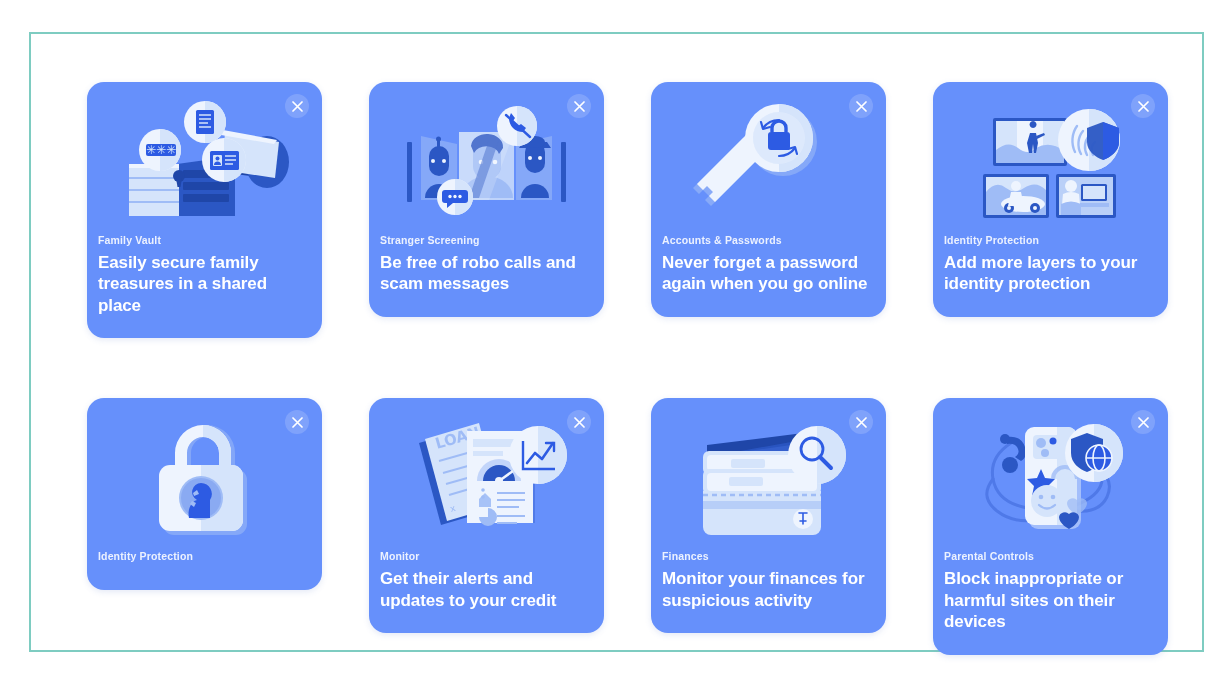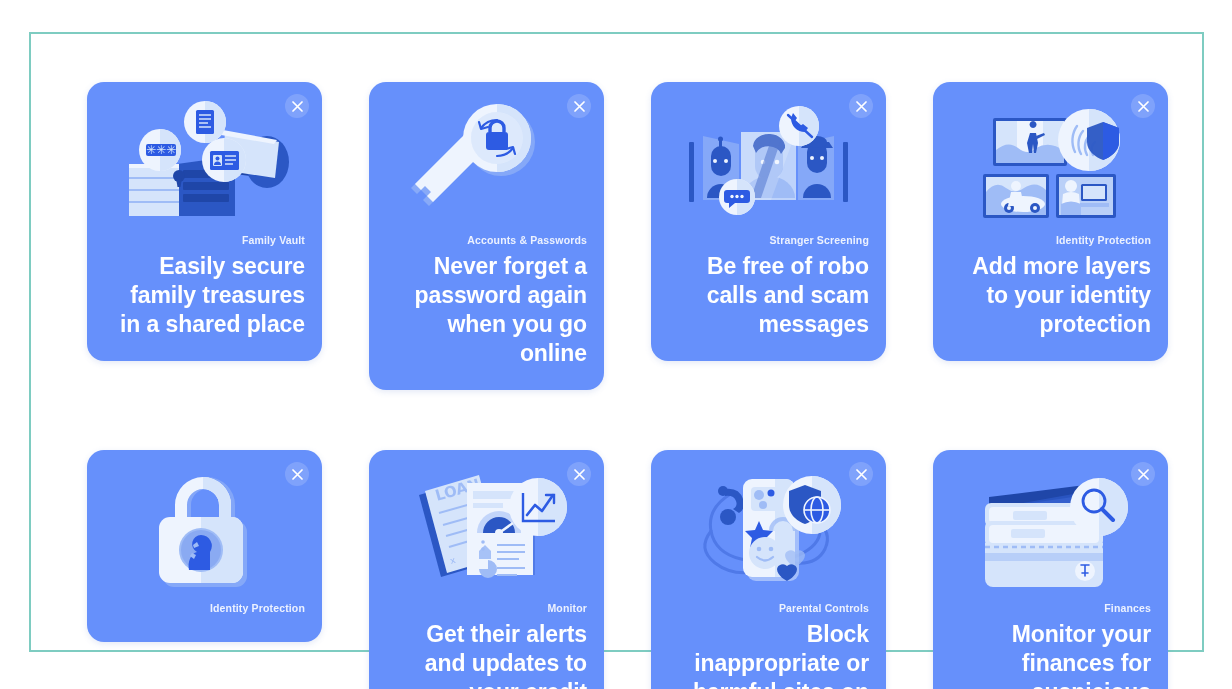--- a/index.html
+++ b/index.html
@@ -47,31 +47,31 @@
   }
   .close-btn svg { display: block; }
   .art {
     height: 152px;
     display: flex;
     align-items: center;
     justify-content: center;
     padding-top: 8px;
   }
   .art svg { display: block; }
-  .txt { padding: 0 17px; text-align: right; }
+  .txt { padding: 0 11px; }
   .eyebrow {
     font-size: 10.5px;
     font-weight: 700;
     color: rgba(255,255,255,0.88);
     letter-spacing: 0.15px;
     margin-bottom: 5px;
     line-height: 1.2;
   }
   .headline {
-    font-size: 23px;
+    font-size: 17px;
     font-weight: 700;
     color: #ffffff;
     line-height: 1.27;
     letter-spacing: -0.1px;
   }
   
   .c-d  { fill: #2B57C4; }   
   .c-dd { fill: #1F46A8; }   
   .c-m  { fill: #9FBCF6; }   
   .c-l  { fill: #D5E4FB; }   
@@ -119,51 +119,20 @@
           <rect class="c-b" x="93" y="51" width="29" height="19" rx="1.5"></rect>
           <rect class="c-l" x="96" y="55" width="9" height="11" rx="1"></rect>
           <circle class="c-b" cx="100.5" cy="58.5" r="2"></circle>
           <path class="c-b" d="M97 65 a3.5 3.5 0 0 1 7 0 Z"></path>
           <path d="M108 56 h11 M108 60 h11 M108 64 h8" stroke="#D5E4FB" stroke-width="1.5"></path>
         </svg>
       </div>
       <div class="txt">
         <div class="eyebrow">Family Vault</div>
         <div class="headline">Easily secure family treasures in a shared place</div>
-      </div>
-    </div>
-
-    <div class="card">
-      <button class="close-btn" aria-label="Close">
-        <svg width="11" height="11" viewBox="0 0 11 11">
-            <path d="M1 1 L10 10 M10 1 L1 10" stroke="#FFFFFF" stroke-width="1.7" stroke-linecap="round" fill="none"></path>
-          </svg>
-      </button>
-      <div class="art">
-        <svg width="175" height="125" viewBox="0 0 175 125">
-          <g transform="translate(6,4)">
-            <path class="c-m" d="M70 56 L24 102 L18 96 L22 92 L16 86 L12 90 L6 84 L56 34 Z" opacity="0.6"></path>
-            <path class="c-w" d="M74 52 L28 98 L22 92 L26 88 L20 82 L16 86 L10 80 L60 30 Z"></path>
-            <circle class="c-m" cx="96" cy="38" r="34" opacity="0.55"></circle>
-            <circle class="c-w" cx="92" cy="34" r="34"></circle>
-            <path class="c-l" d="M92 0 a34 34 0 0 1 0 68 Z"></path>
-            <circle class="c-l" cx="92" cy="34" r="26"></circle>
-            <circle class="c-w" cx="92" cy="34" r="26" opacity="0.35"></circle>
-            <path d="M76 24 a20 20 0 0 1 16 -8" stroke="#2D5BE3" stroke-width="2.2" fill="none" stroke-linecap="round"></path>
-            <path d="M74 18 l2 7 l7 -2" stroke="#2D5BE3" stroke-width="2.2" fill="none" stroke-linecap="round" stroke-linejoin="round"></path>
-            <path d="M108 44 a20 20 0 0 1 -16 8" stroke="#2D5BE3" stroke-width="2.2" fill="none" stroke-linecap="round"></path>
-            <path d="M110 50 l-2 -7 l-7 2" stroke="#2D5BE3" stroke-width="2.2" fill="none" stroke-linecap="round" stroke-linejoin="round"></path>
-            <path d="M85 28 v-4 a7 7 0 0 1 14 0 v4" stroke="#2D5BE3" stroke-width="3.4" fill="none"></path>
-            <rect class="c-b" x="81" y="28" width="22" height="18" rx="3"></rect>
-          </g>
-        </svg>
-      </div>
-      <div class="txt">
-        <div class="eyebrow">Accounts &amp; Passwords</div>
-        <div class="headline">Never forget a password again when you go online</div>
       </div>
     </div>
 
     <div class="card">
       <button class="close-btn" aria-label="Close">
         <svg width="11" height="11" viewBox="0 0 11 11">
             <path d="M1 1 L10 10 M10 1 L1 10" stroke="#FFFFFF" stroke-width="1.7" stroke-linecap="round" fill="none"></path>
           </svg>
       </button>
       <div class="art">
@@ -211,20 +180,51 @@
     </div>
 
     <div class="card">
       <button class="close-btn" aria-label="Close">
         <svg width="11" height="11" viewBox="0 0 11 11">
             <path d="M1 1 L10 10 M10 1 L1 10" stroke="#FFFFFF" stroke-width="1.7" stroke-linecap="round" fill="none"></path>
           </svg>
       </button>
       <div class="art">
         <svg width="175" height="125" viewBox="0 0 175 125">
+          <g transform="translate(6,4)">
+            <path class="c-m" d="M70 56 L24 102 L18 96 L22 92 L16 86 L12 90 L6 84 L56 34 Z" opacity="0.6"></path>
+            <path class="c-w" d="M74 52 L28 98 L22 92 L26 88 L20 82 L16 86 L10 80 L60 30 Z"></path>
+            <circle class="c-m" cx="96" cy="38" r="34" opacity="0.55"></circle>
+            <circle class="c-w" cx="92" cy="34" r="34"></circle>
+            <path class="c-l" d="M92 0 a34 34 0 0 1 0 68 Z"></path>
+            <circle class="c-l" cx="92" cy="34" r="26"></circle>
+            <circle class="c-w" cx="92" cy="34" r="26" opacity="0.35"></circle>
+            <path d="M76 24 a20 20 0 0 1 16 -8" stroke="#2D5BE3" stroke-width="2.2" fill="none" stroke-linecap="round"></path>
+            <path d="M74 18 l2 7 l7 -2" stroke="#2D5BE3" stroke-width="2.2" fill="none" stroke-linecap="round" stroke-linejoin="round"></path>
+            <path d="M108 44 a20 20 0 0 1 -16 8" stroke="#2D5BE3" stroke-width="2.2" fill="none" stroke-linecap="round"></path>
+            <path d="M110 50 l-2 -7 l-7 2" stroke="#2D5BE3" stroke-width="2.2" fill="none" stroke-linecap="round" stroke-linejoin="round"></path>
+            <path d="M85 28 v-4 a7 7 0 0 1 14 0 v4" stroke="#2D5BE3" stroke-width="3.4" fill="none"></path>
+            <rect class="c-b" x="81" y="28" width="22" height="18" rx="3"></rect>
+          </g>
+        </svg>
+      </div>
+      <div class="txt">
+        <div class="eyebrow">Accounts &amp; Passwords</div>
+        <div class="headline">Never forget a password again when you go online</div>
+      </div>
+    </div>
+
+    <div class="card">
+      <button class="close-btn" aria-label="Close">
+        <svg width="11" height="11" viewBox="0 0 11 11">
+            <path d="M1 1 L10 10 M10 1 L1 10" stroke="#FFFFFF" stroke-width="1.7" stroke-linecap="round" fill="none"></path>
+          </svg>
+      </button>
+      <div class="art">
+        <svg width="175" height="125" viewBox="0 0 175 125">
           <rect class="c-d" x="30" y="18" width="74" height="48" rx="2"></rect>
           <rect class="c-l" x="33" y="21" width="68" height="42"></rect>
           <rect class="c-w" x="54" y="21" width="26" height="34"></rect>
           <path class="c-m" d="M33 50 q12 -10 22 -2 q10 8 18 0 q14 -8 28 3 v12 H33 Z"></path>
           <path class="c-d" d="M70 28 a3.5 3.5 0 1 1 0.1 0 Z"></path>
           <path class="c-d" d="M67 33 h6 l2 10 -2 10 h-2 l-1 -9 -1 9 h-3 l-2 -10 Z"></path>
           <path class="c-d" d="M73 36 l8 -3 l1 2 l-8 4 Z"></path>
           <rect class="c-d" x="20" y="74" width="66" height="44" rx="2"></rect>
           <rect class="c-l" x="23" y="77" width="60" height="38"></rect>
           <path class="c-m" d="M23 92 q10 -12 20 -4 q9 7 18 0 q12 -8 22 2 v25 H23 Z"></path>
@@ -341,20 +341,54 @@
     </div>
 
     <div class="card">
       <button class="close-btn" aria-label="Close">
         <svg width="11" height="11" viewBox="0 0 11 11">
             <path d="M1 1 L10 10 M10 1 L1 10" stroke="#FFFFFF" stroke-width="1.7" stroke-linecap="round" fill="none"></path>
           </svg>
       </button>
       <div class="art">
         <svg width="175" height="130" viewBox="0 0 175 130">
+          <path class="c-dd" d="M26 32 L138 18 L138 28 L26 44 Z"></path>
+          <path class="c-d" d="M26 44 L138 24 L140 34 L28 54 Z" opacity="0.85"></path>
+          <rect class="c-l" x="22" y="38" width="118" height="24" rx="6"></rect>
+          <rect class="c-w" x="26" y="42" width="110" height="16" rx="4"></rect>
+          <rect class="c-l" x="50" y="46" width="34" height="9" rx="2"></rect>
+          <rect class="c-l" x="22" y="56" width="118" height="26" rx="6"></rect>
+          <rect class="c-w" x="26" y="60" width="110" height="18" rx="4"></rect>
+          <rect class="c-l" x="48" y="64" width="34" height="9" rx="2"></rect>
+          <path class="c-l" d="M22 78 h118 v36 a8 8 0 0 1 -8 8 H30 a8 8 0 0 1 -8 -8 Z"></path>
+          <path d="M22 82 H140" stroke="#9FBCF6" stroke-width="2.4" stroke-dasharray="5 4"></path>
+          <path class="c-m" d="M22 88 h118 v8 H22 Z" opacity="0.55"></path>
+          <circle class="c-w" cx="122" cy="106" r="10"></circle>
+          <path class="c-b" d="M118 100 h8 M122 100 v11 M119 108 h6" stroke="#2D5BE3" stroke-width="1.6" fill="none" stroke-linecap="round"></path>
+          <circle class="c-w" cx="136" cy="42" r="29"></circle>
+          <path class="c-l" d="M136 13 a29 29 0 0 1 0 58 Z"></path>
+          <circle cx="131" cy="36" r="11" fill="none" stroke="#2D5BE3" stroke-width="2.8"></circle>
+          <path d="M139 44 L150 55" stroke="#2D5BE3" stroke-width="4" stroke-linecap="round"></path>
+          <path d="M126 34 a6 6 0 0 1 8 -2" stroke="#EEF4FE" stroke-width="2" fill="none" stroke-linecap="round"></path>
+        </svg>
+      </div>
+      <div class="txt">
+        <div class="eyebrow">Finances</div>
+        <div class="headline">Monitor your finances for suspicious activity</div>
+      </div>
+    </div>
+
+    <div class="card">
+      <button class="close-btn" aria-label="Close">
+        <svg width="11" height="11" viewBox="0 0 11 11">
+            <path d="M1 1 L10 10 M10 1 L1 10" stroke="#FFFFFF" stroke-width="1.7" stroke-linecap="round" fill="none"></path>
+          </svg>
+      </button>
+      <div class="art">
+        <svg width="175" height="130" viewBox="0 0 175 130">
           <g fill="none" stroke="#4F79E8" stroke-width="3" stroke-linecap="round">
             <path d="M48 30 q-22 14 -18 36 q4 22 30 28 q30 8 58 -4 q26 -12 20 -32"></path>
             <path d="M30 66 q-14 18 4 32 q18 14 44 8"></path>
             <path d="M134 56 q18 10 10 28 q-8 16 -30 14"></path>
           </g>
           <path class="c-d" d="M44 24 q14 -2 18 10 q3 10 -4 14 l-6 -4 q5 -3 3 -8 q-2 -6 -11 -5 Z"></path>
           <circle class="c-d" cx="47" cy="52" r="8"></circle>
           <circle class="c-d" cx="42" cy="26" r="5"></circle>
           <rect class="c-l" x="66" y="18" width="52" height="98" rx="9" opacity="0.55"></rect>
           <rect class="c-w" x="62" y="14" width="52" height="98" rx="9"></rect>
@@ -382,48 +416,14 @@
             <ellipse cx="136" cy="45" rx="6" ry="13"></ellipse>
           </g>
         </svg>
       </div>
       <div class="txt">
         <div class="eyebrow">Parental Controls</div>
         <div class="headline">Block inappropriate or harmful sites on their devices</div>
       </div>
     </div>
 
-    <div class="card">
-      <button class="close-btn" aria-label="Close">
-        <svg width="11" height="11" viewBox="0 0 11 11">
-            <path d="M1 1 L10 10 M10 1 L1 10" stroke="#FFFFFF" stroke-width="1.7" stroke-linecap="round" fill="none"></path>
-          </svg>
-      </button>
-      <div class="art">
-        <svg width="175" height="130" viewBox="0 0 175 130">
-          <path class="c-dd" d="M26 32 L138 18 L138 28 L26 44 Z"></path>
-          <path class="c-d" d="M26 44 L138 24 L140 34 L28 54 Z" opacity="0.85"></path>
-          <rect class="c-l" x="22" y="38" width="118" height="24" rx="6"></rect>
-          <rect class="c-w" x="26" y="42" width="110" height="16" rx="4"></rect>
-          <rect class="c-l" x="50" y="46" width="34" height="9" rx="2"></rect>
-          <rect class="c-l" x="22" y="56" width="118" height="26" rx="6"></rect>
-          <rect class="c-w" x="26" y="60" width="110" height="18" rx="4"></rect>
-          <rect class="c-l" x="48" y="64" width="34" height="9" rx="2"></rect>
-          <path class="c-l" d="M22 78 h118 v36 a8 8 0 0 1 -8 8 H30 a8 8 0 0 1 -8 -8 Z"></path>
-          <path d="M22 82 H140" stroke="#9FBCF6" stroke-width="2.4" stroke-dasharray="5 4"></path>
-          <path class="c-m" d="M22 88 h118 v8 H22 Z" opacity="0.55"></path>
-          <circle class="c-w" cx="122" cy="106" r="10"></circle>
-          <path class="c-b" d="M118 100 h8 M122 100 v11 M119 108 h6" stroke="#2D5BE3" stroke-width="1.6" fill="none" stroke-linecap="round"></path>
-          <circle class="c-w" cx="136" cy="42" r="29"></circle>
-          <path class="c-l" d="M136 13 a29 29 0 0 1 0 58 Z"></path>
-          <circle cx="131" cy="36" r="11" fill="none" stroke="#2D5BE3" stroke-width="2.8"></circle>
-          <path d="M139 44 L150 55" stroke="#2D5BE3" stroke-width="4" stroke-linecap="round"></path>
-          <path d="M126 34 a6 6 0 0 1 8 -2" stroke="#EEF4FE" stroke-width="2" fill="none" stroke-linecap="round"></path>
-        </svg>
-      </div>
-      <div class="txt">
-        <div class="eyebrow">Finances</div>
-        <div class="headline">Monitor your finances for suspicious activity</div>
-      </div>
-    </div>
-
   </div>
 </div>
 
 </body></html>

